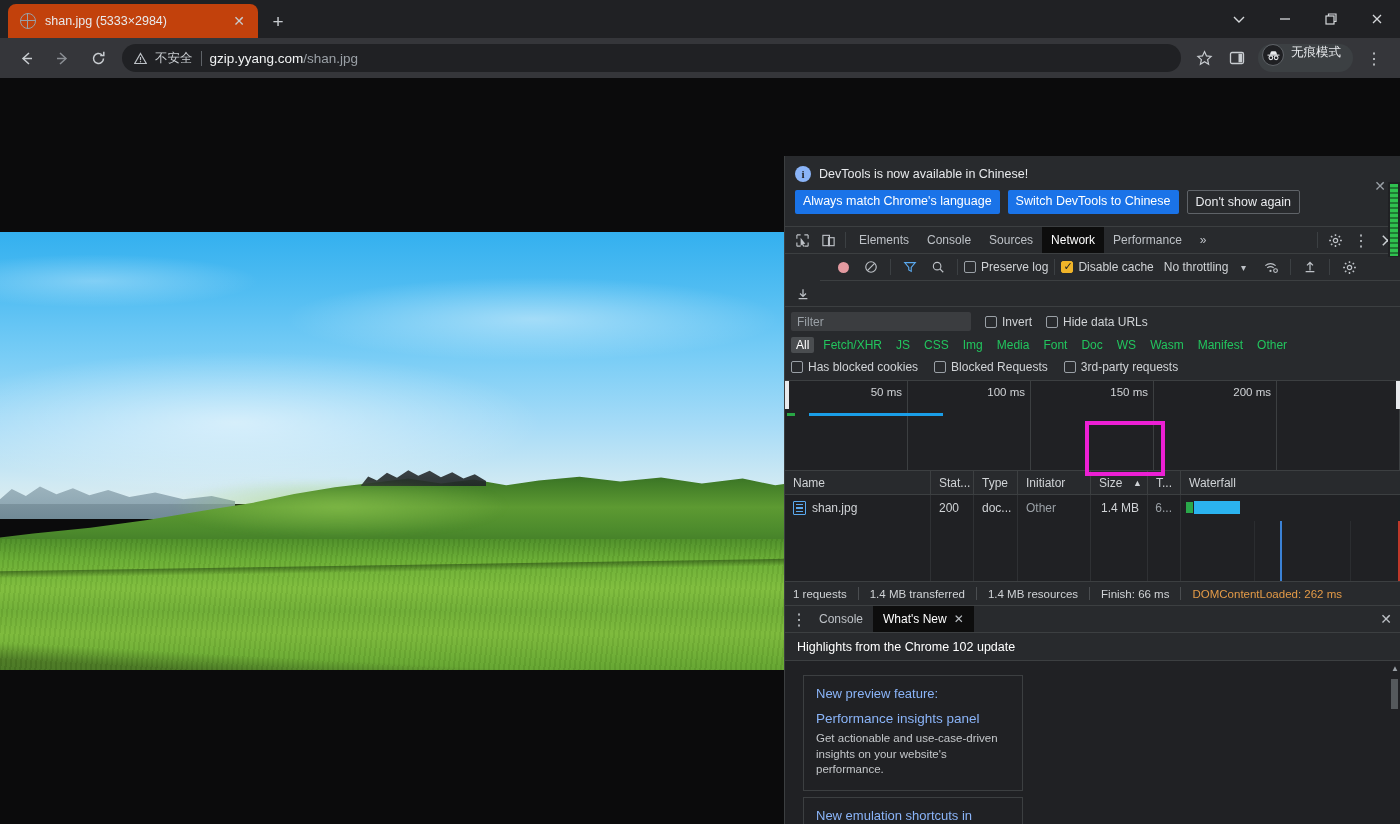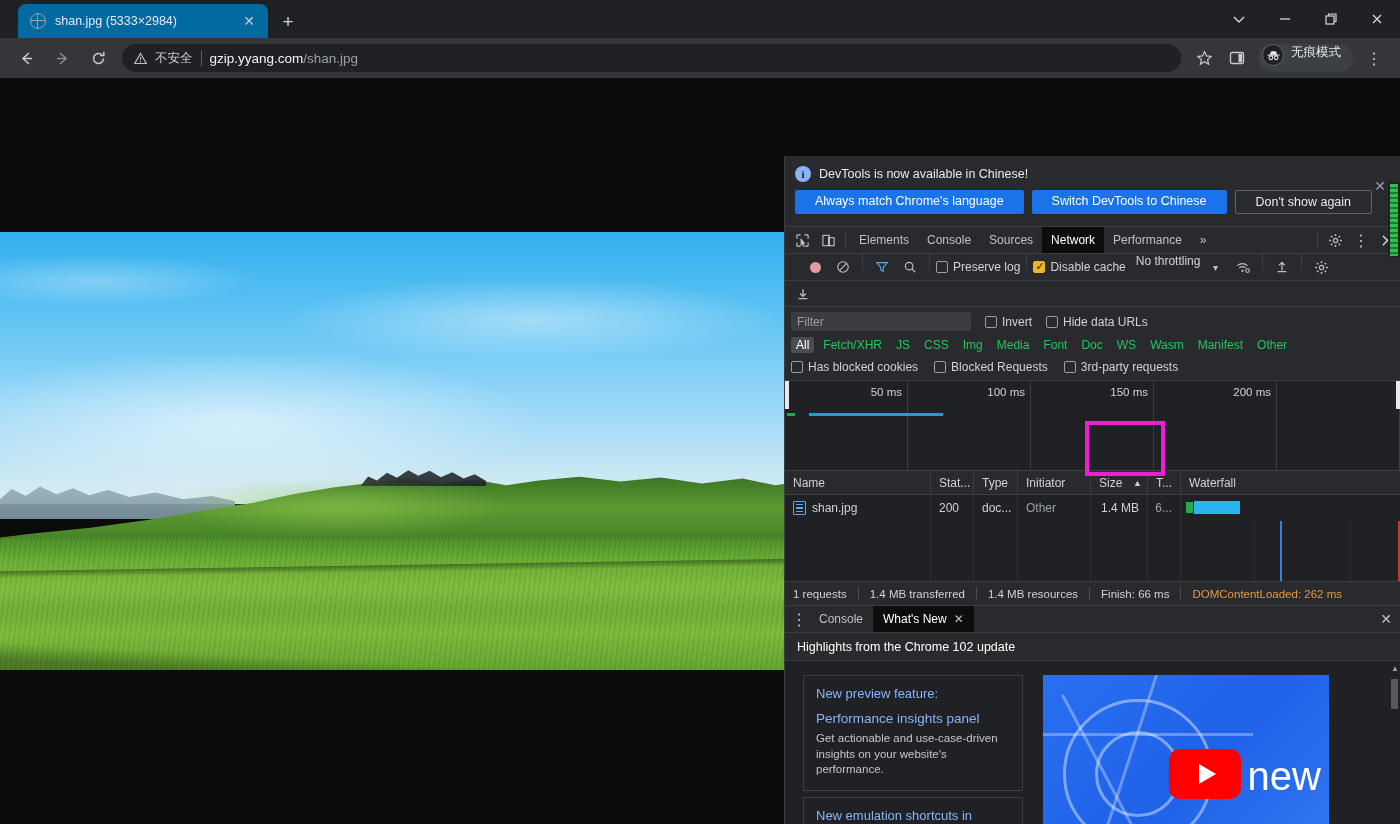--- a/index.html
+++ b/index.html
@@ -11,22 +11,22 @@
   }
   .app { position: relative; width: 1400px; height: 824px; }
 
   
   .tabstrip {
     position: absolute; left: 0; top: 0; width: 1400px; height: 38px;
     background: #202124; display: flex; align-items: flex-end;
   }
   .tab {
     display: flex; align-items: center; gap: 9px;
-    height: 34px; margin-left: 18px; padding: 0 10px 0 12px;
-    min-width: 250px; background: #0369a1;
+    height: 34px; margin-left: 8px; padding: 0 10px 0 12px;
+    min-width: 250px; background: #c2410c;
     border-radius: 8px 8px 0 0; position: relative;
   }
   .tab-favicon {
     width: 16px; height: 16px; border-radius: 50%;
     border: 1.5px solid #9aa0a6; position: relative; flex: 0 0 auto;
   }
   .tab-favicon::before {
     content:""; position:absolute; left:-1.5px; top:6px; width:16px; height:1.4px;
     background:#9aa0a6;
   }
@@ -156,21 +156,21 @@
   .dt-banner { position: relative; padding: 10px 12px 12px 10px; background: #282a2d; }
   .dt-banner-row { display: flex; align-items: center; gap: 8px; }
   .info-dot {
     width: 16px; height: 16px; border-radius: 50%; background: #8ab4f8; color: #202124;
     font-size: 11px; font-weight: bold; display: flex; align-items: center; justify-content: center;
     font-family: "Liberation Serif", serif; flex: 0 0 auto;
   }
   .dt-banner-text { color: #e8eaed; font-size: 12.5px; }
   .dt-banner-btns { display: flex; gap: 8px; margin-top: 8px; }
   .btn {
-    font-size: 12.5px; padding: 4px 20px; border-radius: 2px; white-space: nowrap;
+    font-size: 12.5px; padding: 4px 8px; border-radius: 2px; white-space: nowrap;
   }
   .btn.primary { background: #1a73e8; color: #fff; }
   .btn.ghost { background: transparent; color: #e8eaed; border: 1px solid #5f6368; }
   .banner-close {
     position: absolute; right: 12px; top: 22px; color: #9aa0a6; font-size: 14px;
     width: 16px; height: 16px; display: flex; align-items: center; justify-content: center;
   }
 
   .dt-tabs {
     display: flex; align-items: center; height: 28px; background: #282a2d;
@@ -182,22 +182,22 @@
   }
   .vsep { width: 1px; height: 16px; background: #3c4043; margin: 0 4px; flex: 0 0 auto; }
   .dt-tab {
     padding: 0 9px; height: 26px; display: flex; align-items: center;
     color: #bdc1c6; font-size: 12px; white-space: nowrap;
   }
   .dt-tab.active { background: #0d0d0d; color: #fff; }
   .dt-tabs-right { margin-left: auto; display: flex; align-items: center; }
 
   .dt-netbar {
-    display: flex; height: 27px; padding-left: 17px; gap: 2px;
-    background: #282a2d; border-bottom: 1px solid #3c3f41;
+    display: flex; align-items: center; height: 27px; padding-left: 10px; gap: 2px;
+    background: #282a2d; border-bottom: 1px solid #3c3f41; margin-left: 35px;
   }
   .rec-dot { width: 11px; height: 11px; border-radius: 50%; background: #e39aa0; }
   .chk {
     width: 12px; height: 12px; border: 1px solid #9aa0a6; border-radius: 2px;
     display: inline-block; flex: 0 0 auto; background: transparent;
   }
   .chk.on { background: #f0b429; border-color: #f0b429; position: relative; }
   .chk.on::after {
     content: "✓"; position: absolute; left: 1px; top: -2px; font-size: 11px; color: #202124;
   }
@@ -684,29 +684,20 @@
         <div class="wn-cards">
           <div class="wn-card">
             <div class="wn-sub">New preview feature:</div>
             <div class="wn-title">Performance insights panel</div>
             <div class="wn-desc">Get actionable and use-case-driven insights on your website's performance.</div>
           </div>
           <div class="wn-card">
             <div class="wn-sub" style="margin-bottom:0">New emulation shortcuts in</div>
           </div>
         </div>
-        <div class="wn-video">
-          <div class="ring" style="left:20px;top:24px;width:150px;height:150px;"></div>
-          <div class="ring" style="left:52px;top:56px;width:86px;height:86px;"></div>
-          <div class="line" style="left:0;top:58px;width:210px;height:3px;"></div>
-          <div class="line" style="left:112px;top:0;width:3px;height:160px;transform:rotate(18deg);transform-origin:top;"></div>
-          <div class="line" style="left:18px;top:20px;width:3px;height:170px;transform:rotate(-28deg);transform-origin:top;"></div>
-          <div class="yt"></div>
-          <div class="wn-new">new</div>
-        </div>
         <div class="drawer-sb">
           <span class="up">▲</span>
           <span class="thumb"></span>
 
         </div>
 
       </div>
 
       <div class="dt-scrollbar">
         <div class="thumb"></div>

